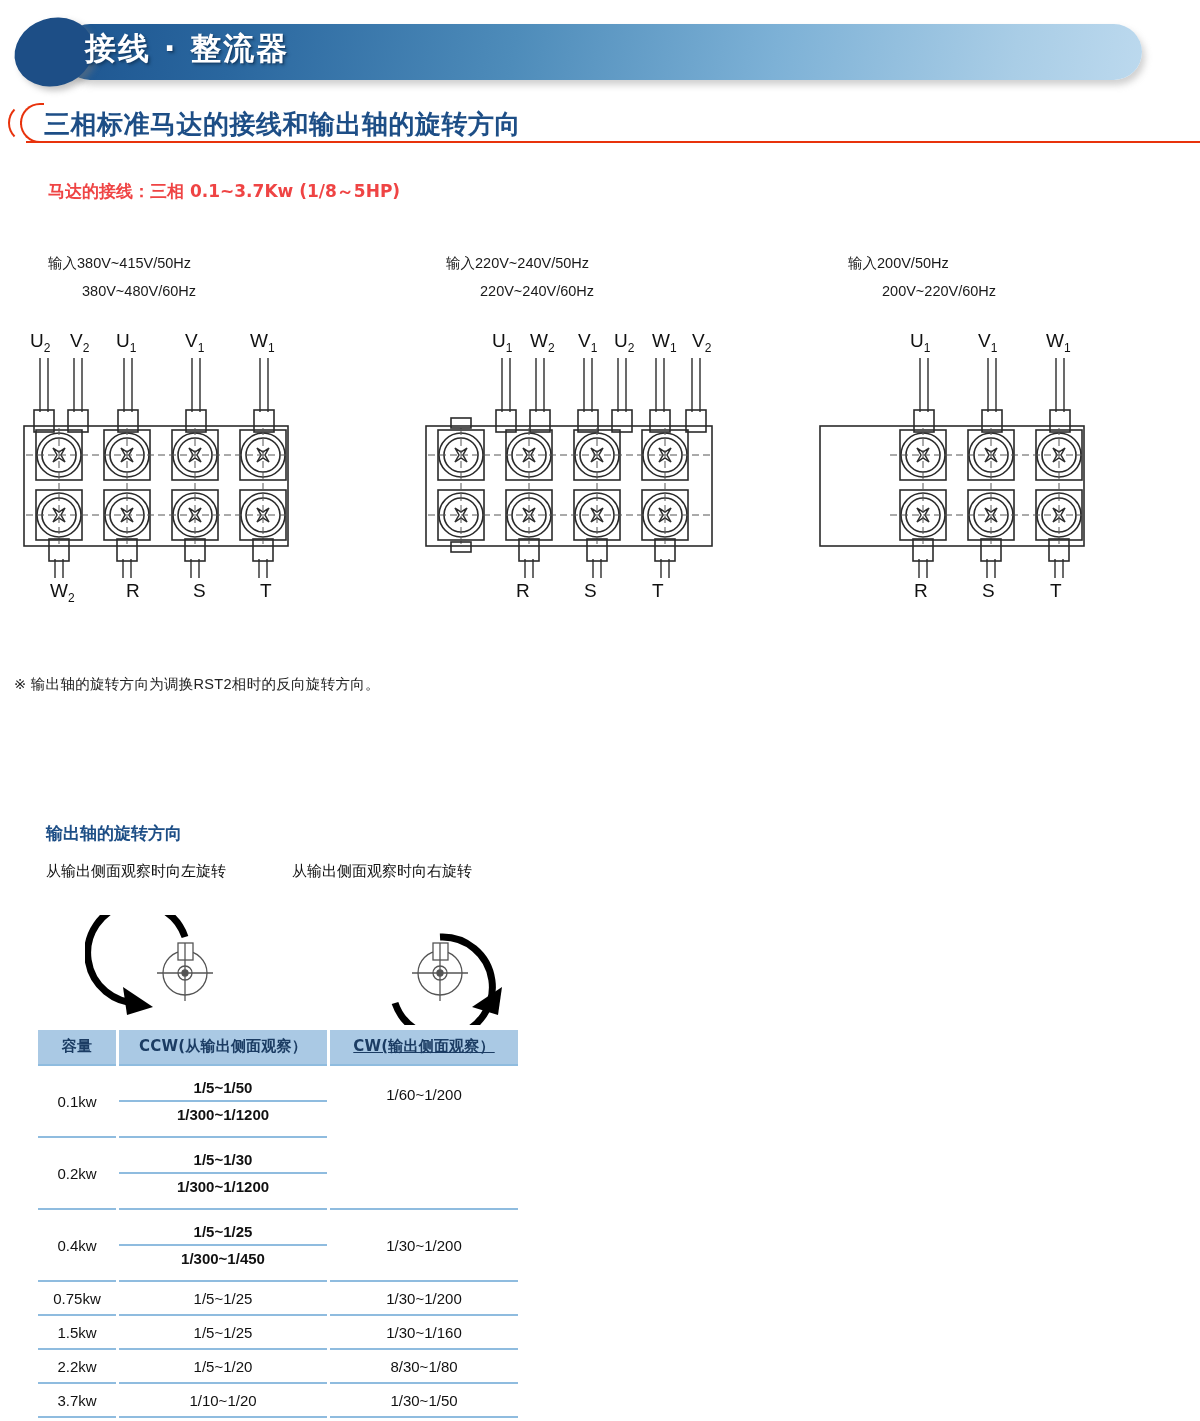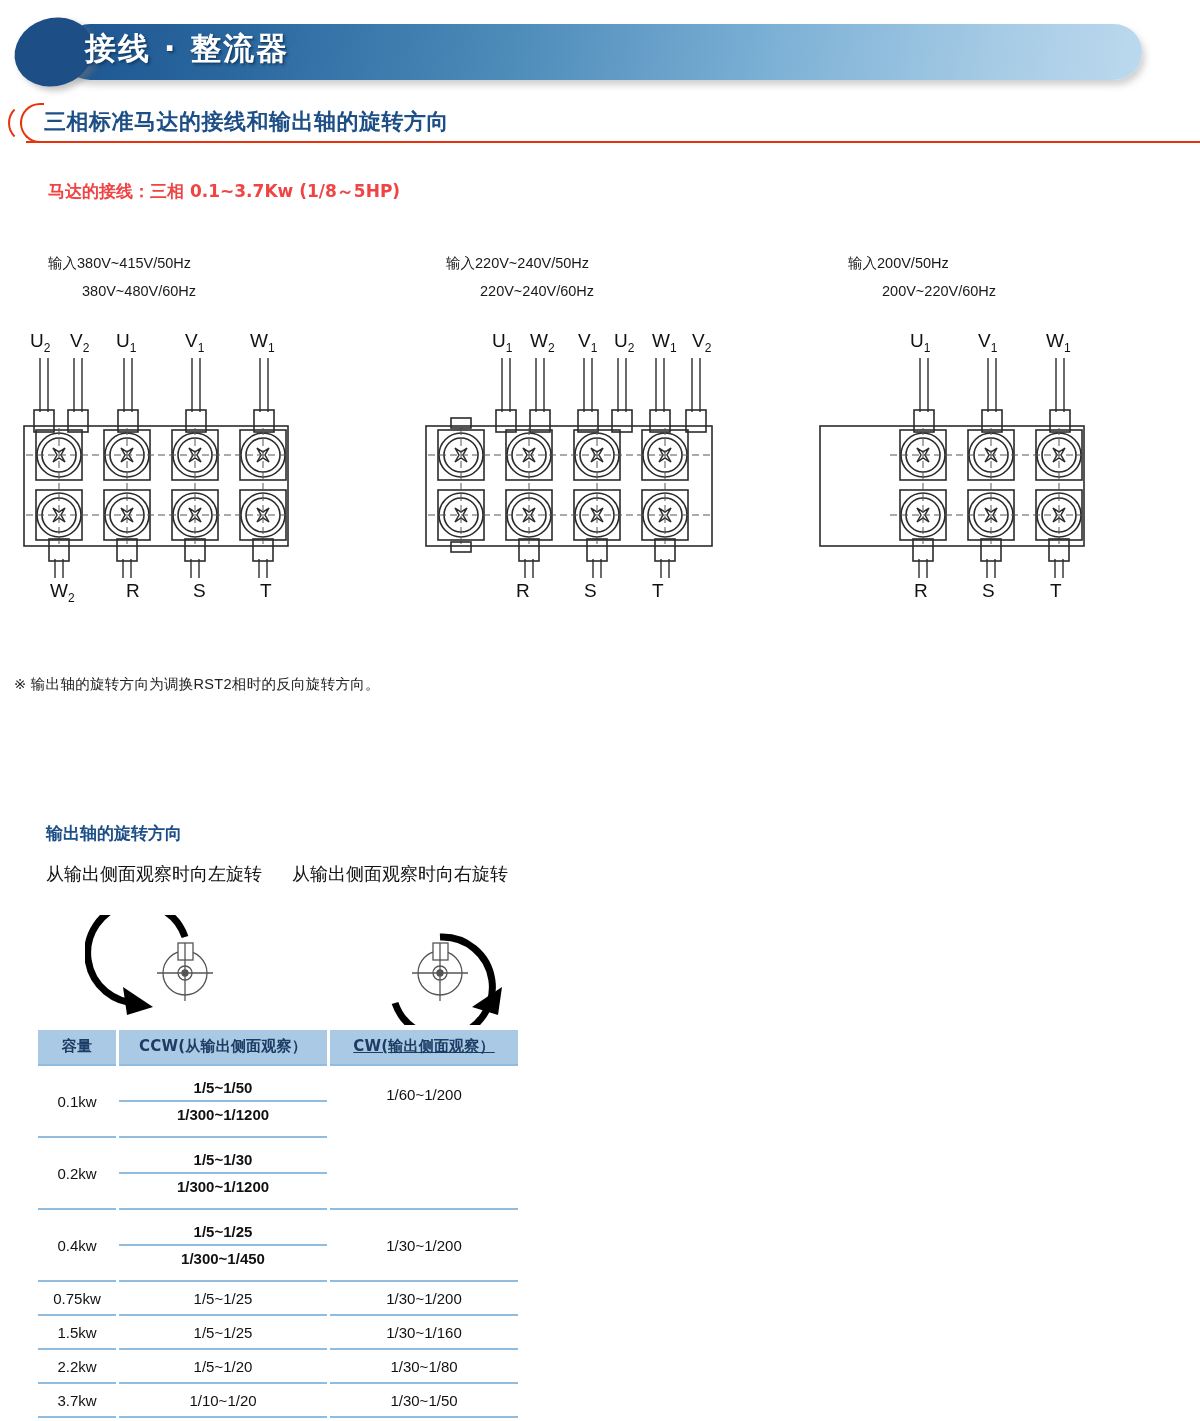--- a/index.html
+++ b/index.html
@@ -59,21 +59,21 @@
     content: ""; position: absolute; left: 10px; bottom: -2px; width: 22px; height: 20px;
     border-bottom: 2px solid #e8320c; border-left: 2px solid #e8320c;
     border-radius: 0 0 0 20px; border-right: none; border-top: none;
   }
   .red-rule {
     position: absolute; left: 26px; top: 38px; width: 1174px; height: 2px;
     background: #e8320c;
   }
   .section-title {
     position: absolute; left: 44px; top: 4px;
-    font-size: 22px; font-weight: bold; color: #1d4e86; letter-spacing: .5px;
+    font-size: 26px; font-weight: bold; color: #1d4e86; letter-spacing: .5px;
     font-family: "DejaVu Sans", "Liberation Sans", sans-serif;
   }
 
   
   .sub-head {
     position: absolute; left: 48px; top: 180px;
     font-size: 17px; font-weight: bold; color: #ef4444;
     font-family: "DejaVu Sans", "Liberation Sans", sans-serif;
   }
 
@@ -95,21 +95,21 @@
     position: absolute; left: 14px; top: 675px;
     font-size: 14.5px; color: #222; letter-spacing: .3px;
   }
 
   
   .rot-head {
     position: absolute; left: 46px; top: 822px;
     font-size: 17px; font-weight: bold; color: #1d4e86;
     font-family: "DejaVu Sans", "Liberation Sans", sans-serif;
   }
-  .rot-cap { position: absolute; top: 862px; font-size: 18px; color: #111; white-space: nowrap; }
+  .rot-cap { position: absolute; top: 862px; font-size: 15px; color: #111; white-space: nowrap; }
 
   
   .tbl { position: absolute; left: 38px; top: 1030px; width: 480px; }
   .thead { display: flex; gap: 3px; }
   .th {
     background: #aac9e4; color: #1b3c63; font-weight: bold;
     font-size: 15px; text-align: center; padding: 7px 0 8px;
     font-family: "DejaVu Sans", "Liberation Sans", sans-serif;
     letter-spacing: .2px;
   }
@@ -535,21 +535,21 @@
 
   <div class="trow">
     <div class="cell c0" style="height:34px;">1.5kw</div>
     <div class="cell c1" style="height:34px;">1/5~1/25</div>
     <div class="cell c2" style="height:34px;">1/30~1/160</div>
   </div>
 
   <div class="trow">
     <div class="cell c0" style="height:34px;">2.2kw</div>
     <div class="cell c1" style="height:34px;">1/5~1/20</div>
-    <div class="cell c2" style="height:34px;">1/30~1/80</div>
+    <div class="cell c2" style="height:34px;">8/30~1/80</div>
   </div>
 
   <div class="trow">
     <div class="cell c0" style="height:34px;">3.7kw</div>
     <div class="cell c1" style="height:34px;">1/10~1/20</div>
     <div class="cell c2" style="height:34px;">1/30~1/50</div>
   </div>
 
   <div class="tbl-foot">
     <div class="c0"></div>

